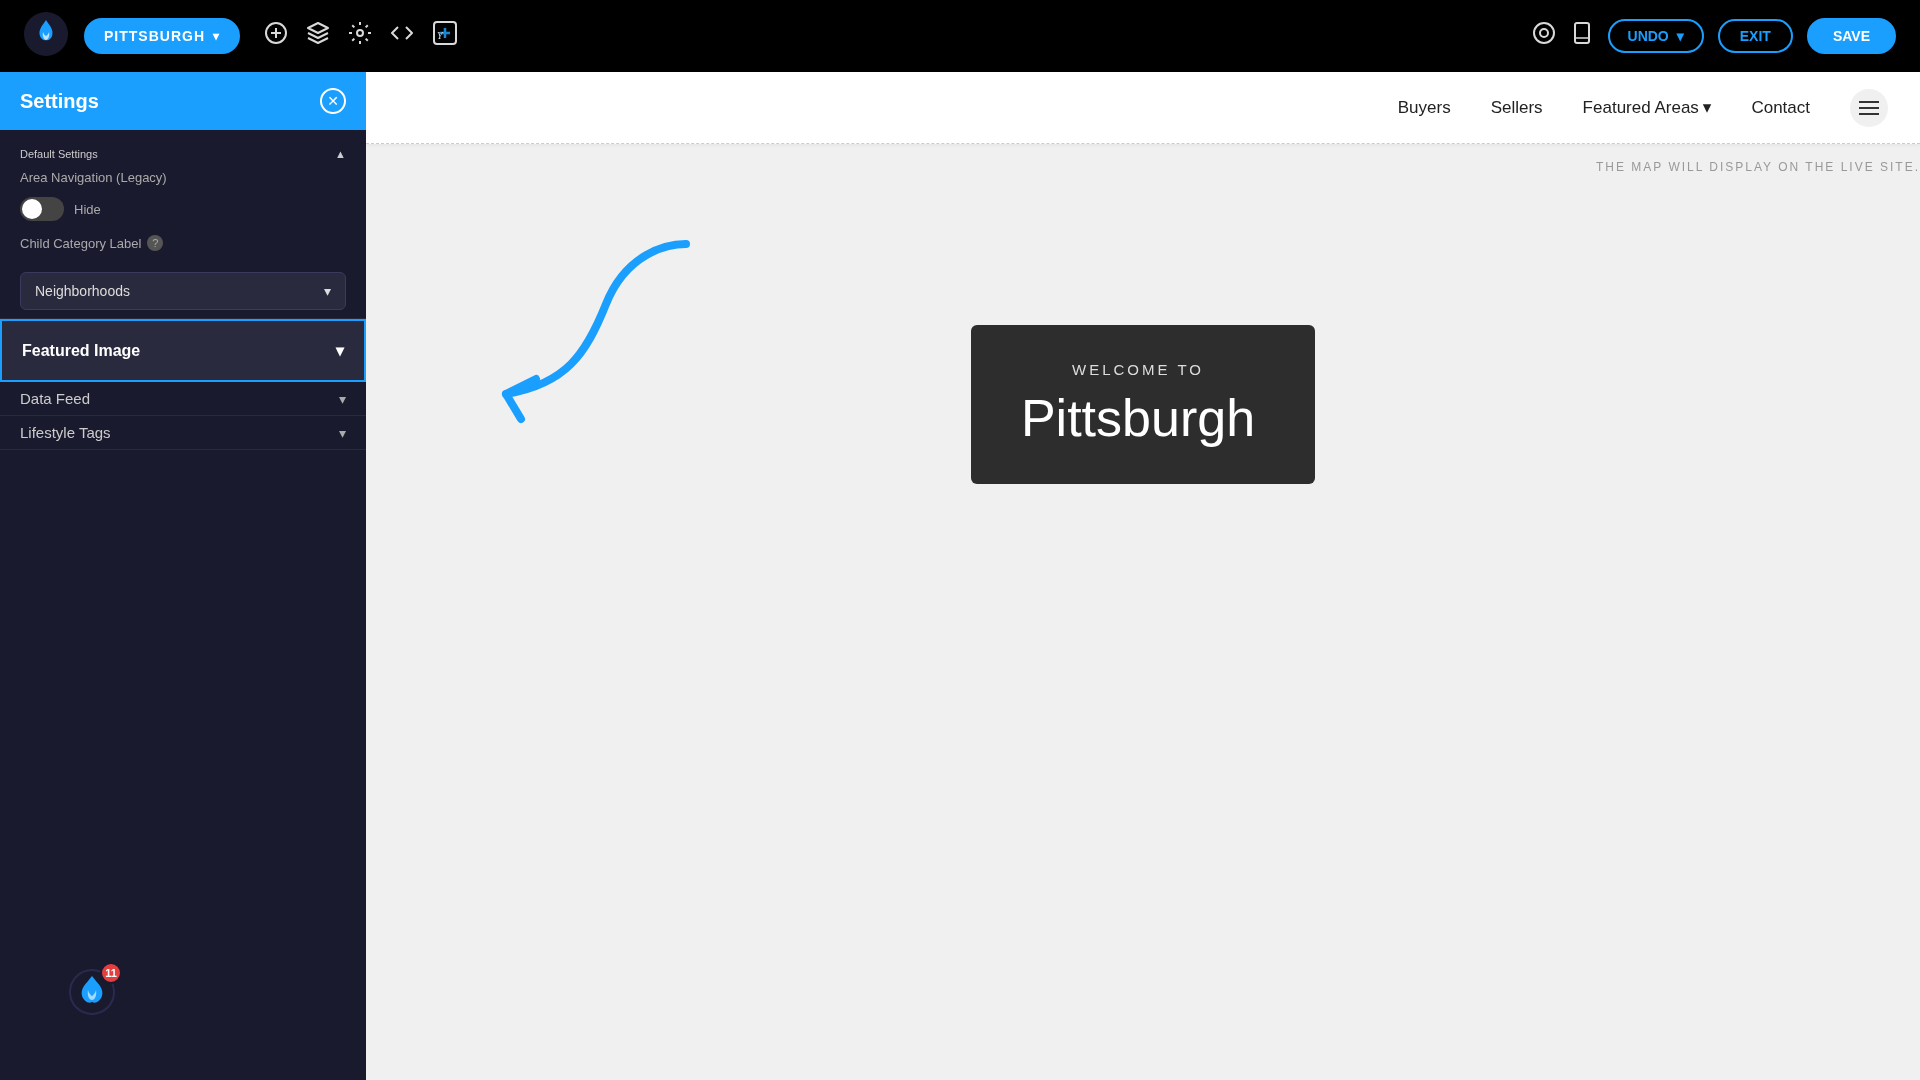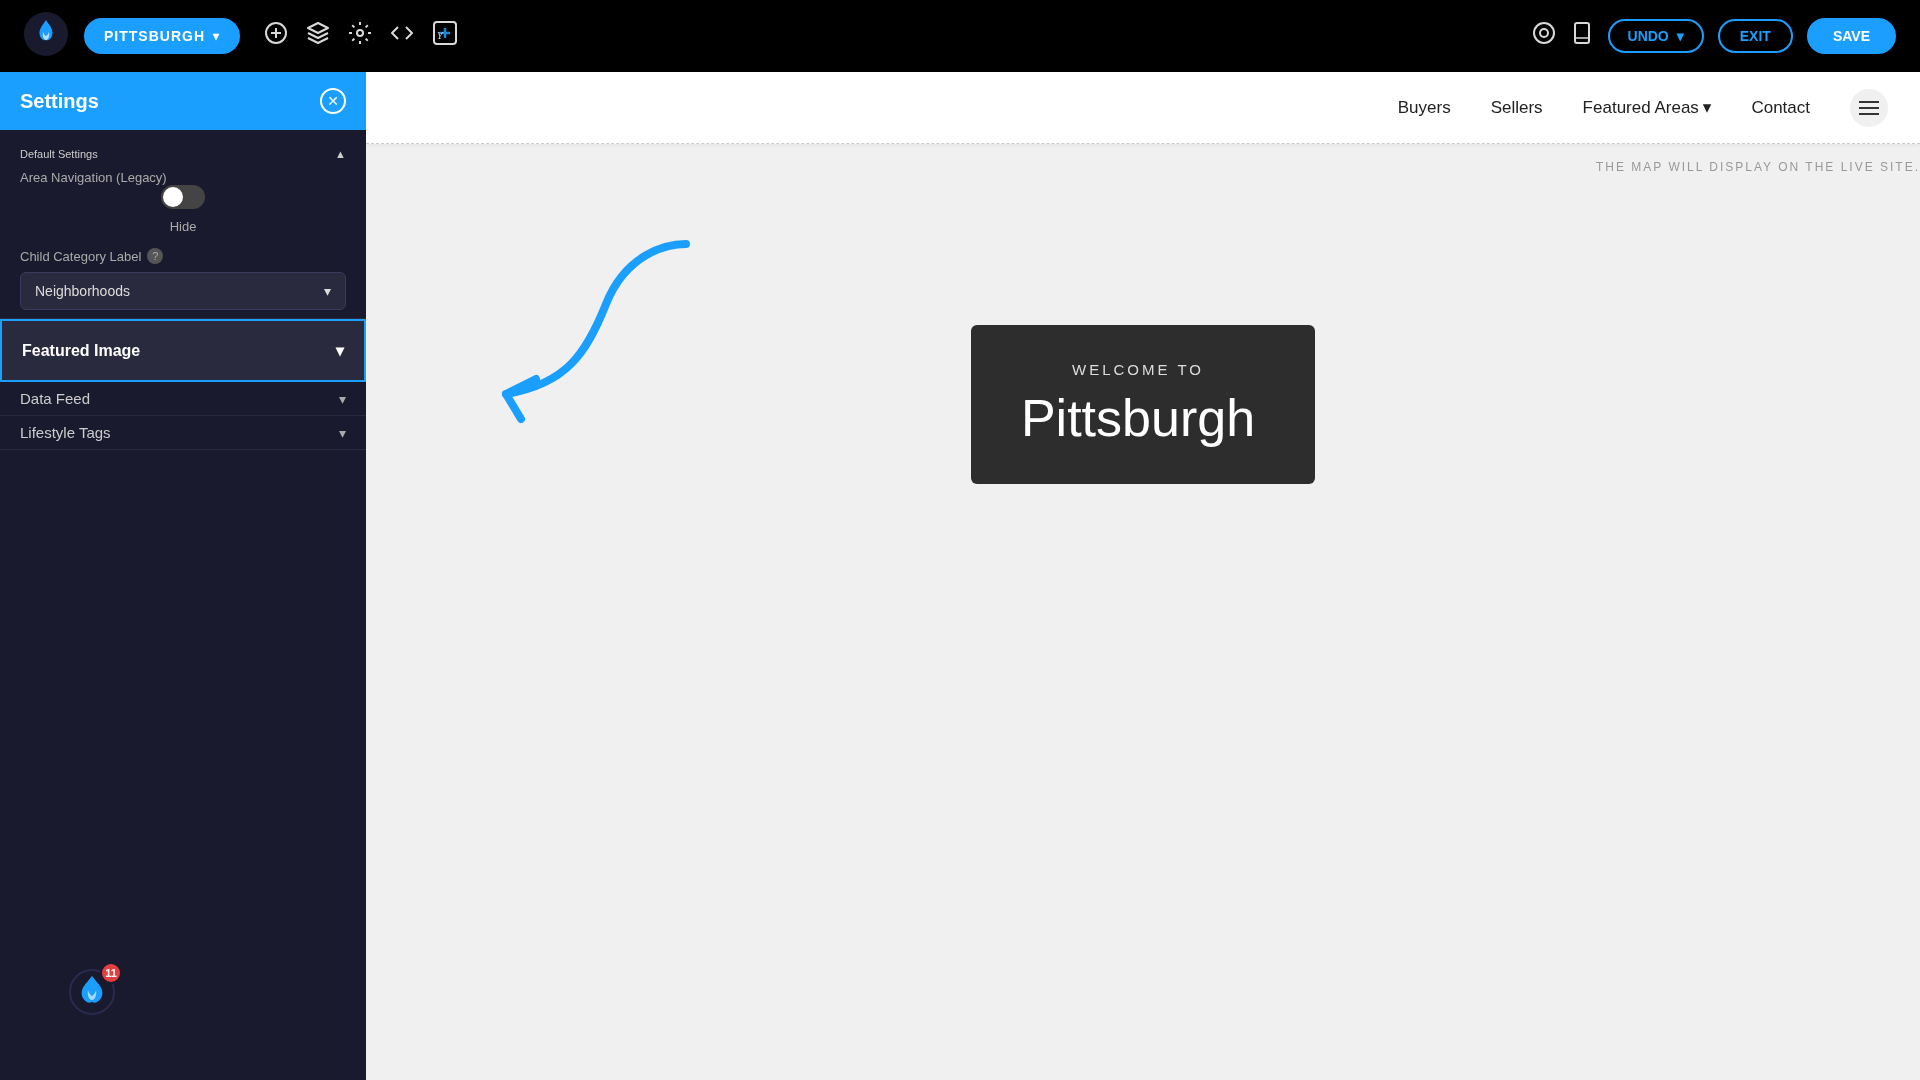--- a/index.html
+++ b/index.html
@@ -151,29 +151,28 @@
       padding: 18px 20px 10px;
       cursor: pointer;
       color: #ccc;
       font-size: 11px;
       font-weight: 500;
     }
 
     .area-nav-label {
       color: #aaa;
       font-size: 13px;
-      margin-bottom: 0;
+      margin-bottom: 12px;
       padding: 0 20px;
     }
     .toggle-row {
       display: flex;
       align-items: center;
       gap: 10px;
       padding: 0 20px 14px;
-      flex-direction: column;
     }
     .toggle-switch {
       width: 44px; height: 24px;
       background: #444;
       border-radius: 12px;
       position: relative;
       cursor: pointer;
     }
     .toggle-switch .knob {
       width: 20px; height: 20px;
@@ -188,21 +187,21 @@
       color: #aaa;
       font-size: 13px;
     }
 
     .child-category-row {
       padding: 0 20px 8px;
     }
     .child-category-label {
       color: #aaa;
       font-size: 13px;
-      margin-bottom: 8px;
+      margin-bottom: 21px;
       display: flex;
       align-items: center;
       gap: 6px;
     }
     .help-icon {
       width: 16px; height: 16px;
       background: #555;
       border-radius: 50%;
       display: inline-flex;
       align-items: center;

